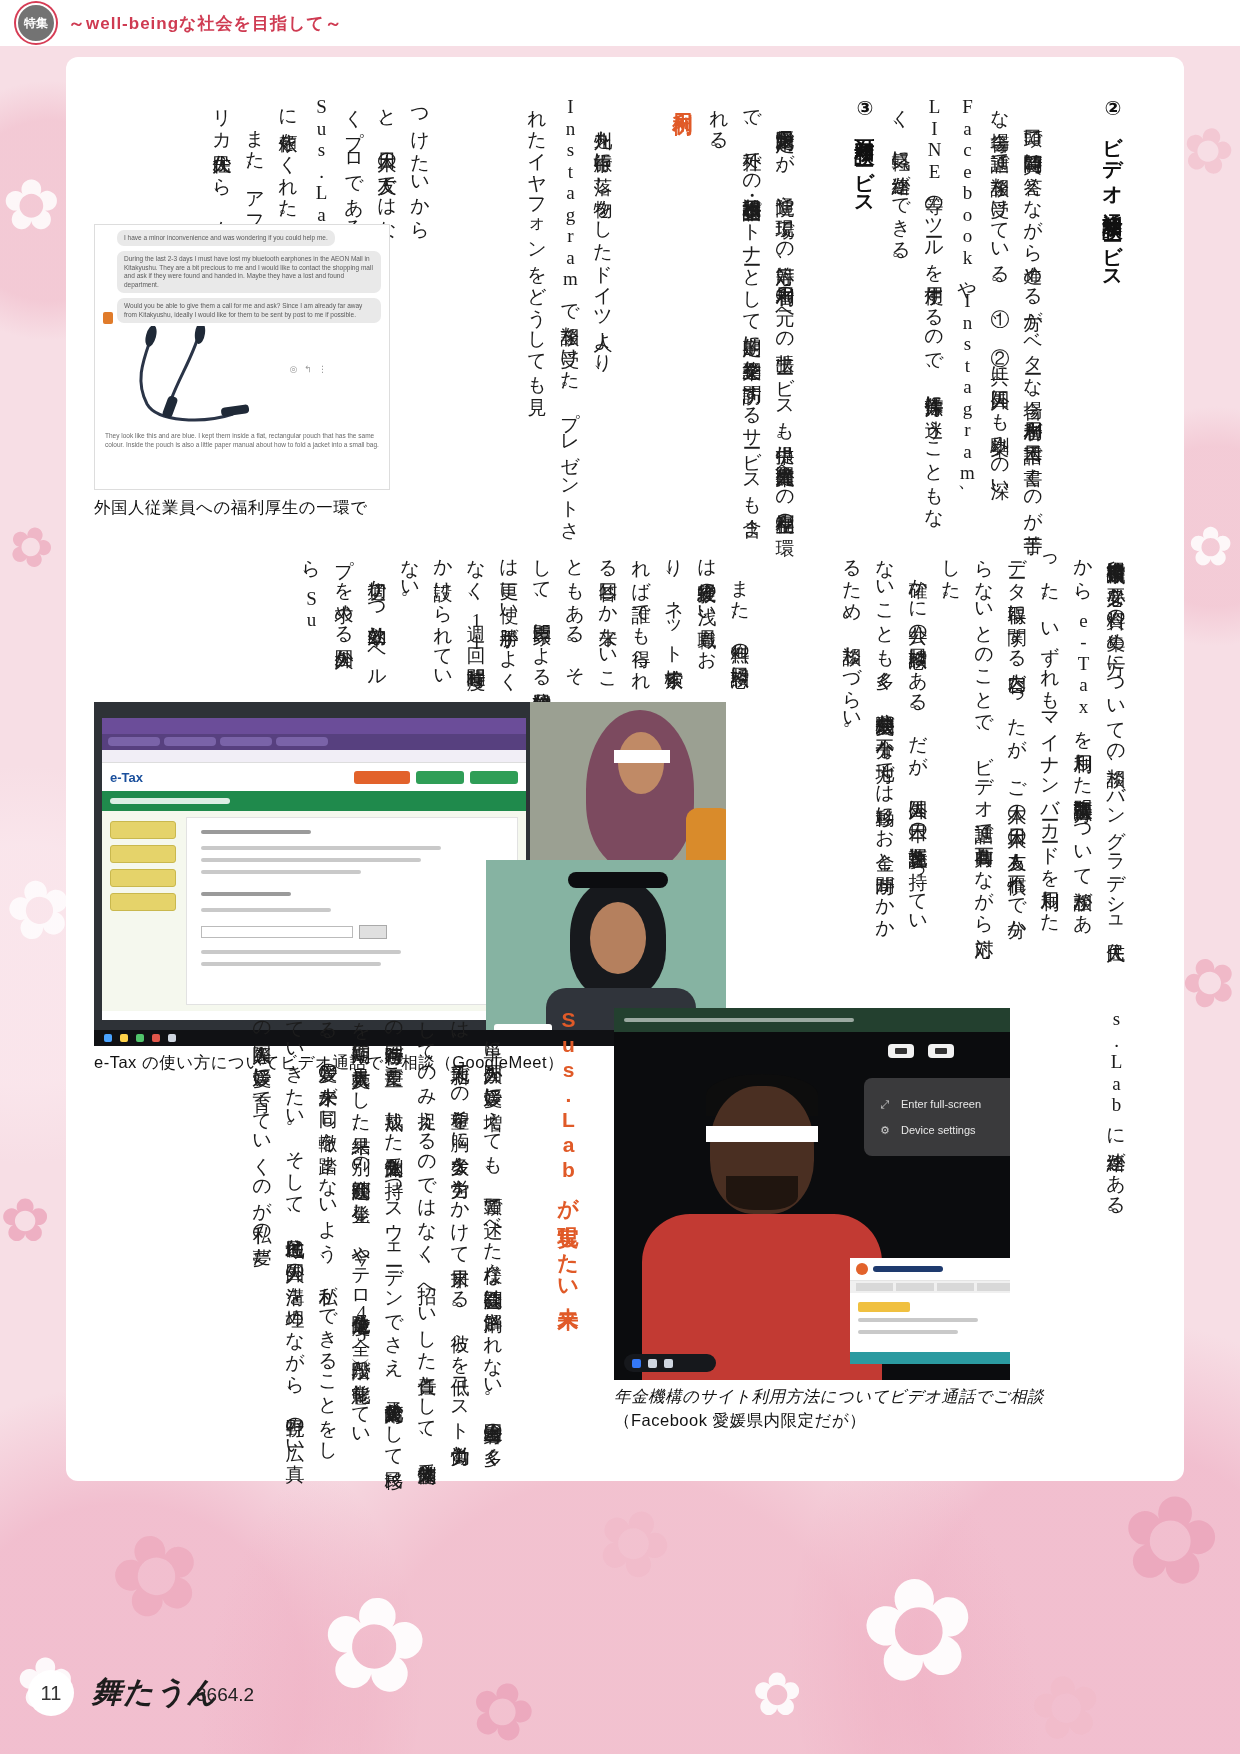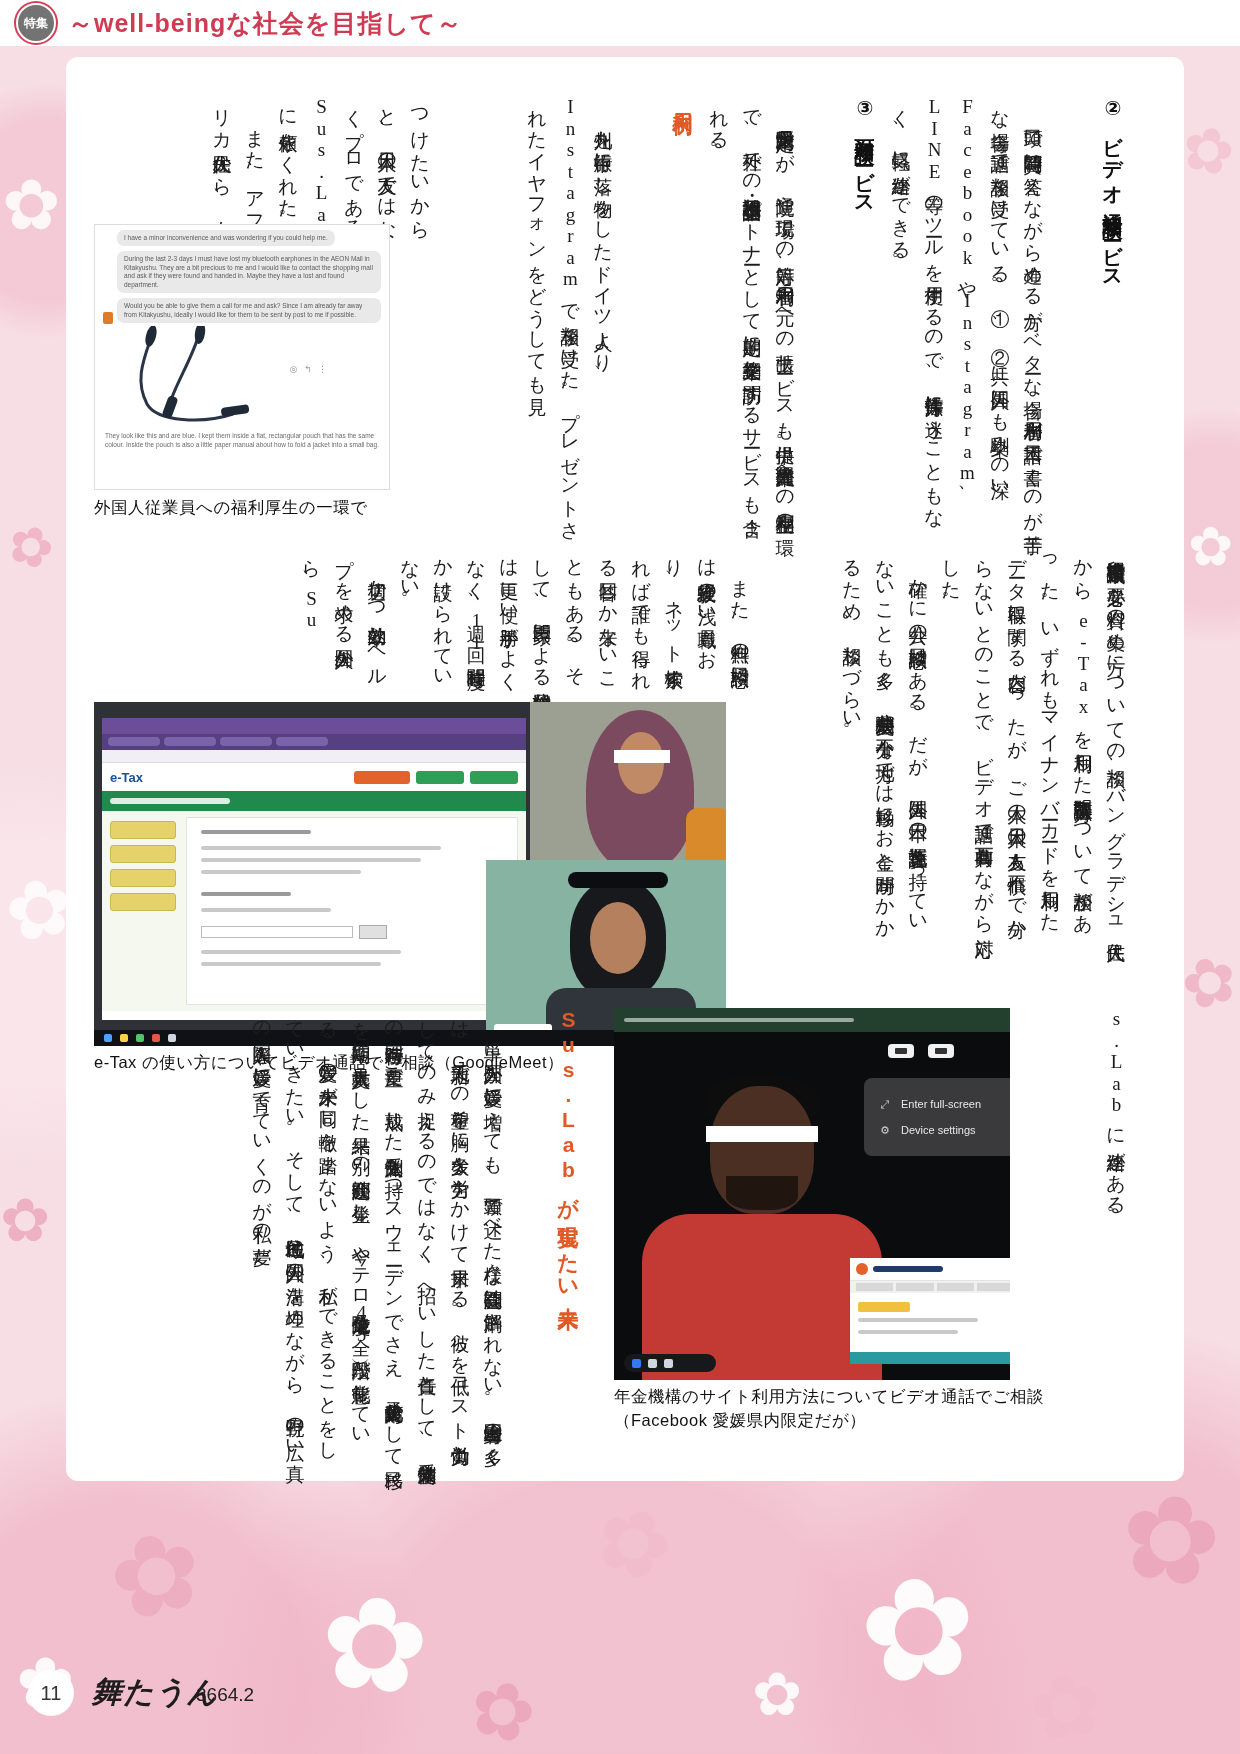--- a/index.html
+++ b/index.html
@@ -15,21 +15,21 @@
       radial-gradient(circle at 2% 55%, rgba(250,230,236,.9) 0 120px, transparent 200px);
   }
   .bloom{position:absolute;font-family:"DejaVu Sans",sans-serif;line-height:1;user-select:none;}
   
   .header-band{position:absolute;left:0;top:0;width:1240px;height:46px;background:#fff;
     display:flex;align-items:center;gap:12px;padding-left:16px;box-sizing:border-box;z-index:5;}
   .badge{width:36px;height:36px;border-radius:50%;background:#737373;border:2px solid #fff;
     box-shadow:0 0 0 2px #d63c55;color:#fff;font-size:12px;font-weight:bold;
     display:flex;align-items:center;justify-content:center;flex:0 0 auto;}
   .head-title{font-size:30px;font-weight:bold;color:#e8506a;letter-spacing:2px;text-shadow:0 0 2px #fff;}
-  .head-sub{font-size:25px;font-weight:bold;color:#cf3b52;letter-spacing:1px;}
+  .head-sub{font-size:17px;font-weight:bold;color:#cf3b52;letter-spacing:1px;}
   
   .card{position:absolute;left:66px;top:57px;width:1118px;height:1424px;background:#fff;border-radius:12px;z-index:1;}
   
   .vtext{position:absolute;writing-mode:vertical-rl;text-orientation:upright;
     font-family:"Liberation Serif","DejaVu Serif",serif;font-size:19px;line-height:33px;
     letter-spacing:.5px;color:#1c1c1c;white-space:pre-line;z-index:2;}
   .vhead{writing-mode:vertical-rl;text-orientation:upright;display:block;
     font-family:"Liberation Sans","DejaVu Sans",sans-serif;font-weight:bold;font-size:20px;
     line-height:36px;color:#111;margin-left:12px;margin-right:2px;letter-spacing:2px;}
   .orange{color:#e05a28;}
@@ -315,21 +315,21 @@
       <span class="gline" style="left:8px;top:72px;width:100px;"></span>
       <span class="pb-btn"></span>
       <div class="pb-foot"></div>
     </div>
     <div class="ctrl-pill">
       <span class="ctrl-dot blue"></span>
       <span class="ctrl-dot"></span>
       <span class="ctrl-dot"></span>
     </div>
   </div>
-  <div class="caption" style="left:614px;top:1386px;">年金機構のサイト利用方法についてビデオ通話でご相談</div>
+  <div class="caption" style="left:614px;top:1386px;font-style:italic;">年金機構のサイト利用方法についてビデオ通話でご相談</div>
   <div class="caption" style="left:614px;top:1410px;">（Facebook 愛媛県内限定だが）</div>
 
   <div class="vhead-orange" style="right:655px;top:1008px;height:330px;">Sus.Labが実現したい未来</div>
   <div class="vtext" style="right:697px;top:1008px;height:452px;">
     <span>　単に外国人が愛媛に増えても、冒頭で述べた様々な社会問題は解消されない。途上国出身者の多くは、新天地での希望を胸に多大な労力をかけて来日する。彼らを低コスト労働力としてのみ捉えるのではなく、招へいした責任として、受入体制整備の同時進行が重要だ。成熟した受入体制を持つスウェーデンでさえ、少子高齢化対策として移民を短期間に大量受入れした結果、別の社会問題が発生し、今やテロ発生危険度4（全5段階）が常態化している。愛媛の未来が同じ轍を踏まないよう、私ができることをしていきたい。そして、地域住民と外国人の溝を埋めながら、視野の広い真の国際人を愛媛に育てていくのが私の夢だ。</span>
   </div>
 
   <div class="pageno">
     <span>11</span>
   </div>

